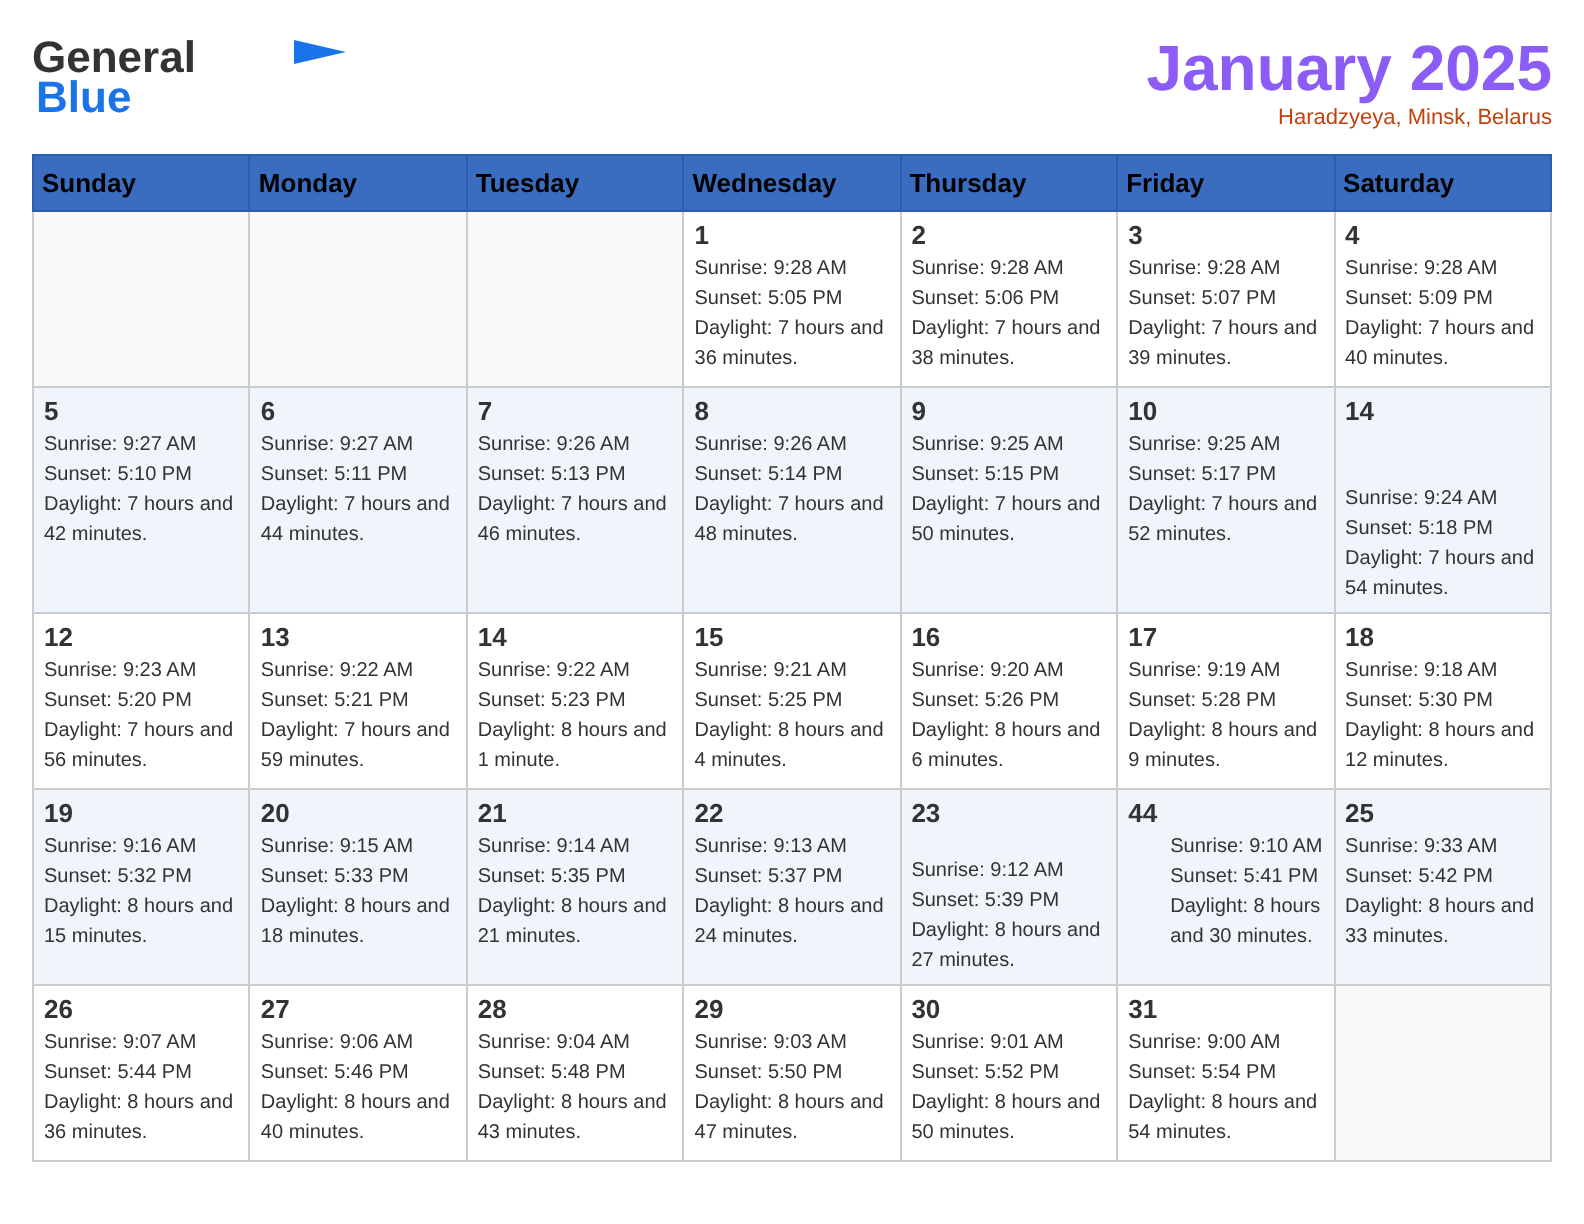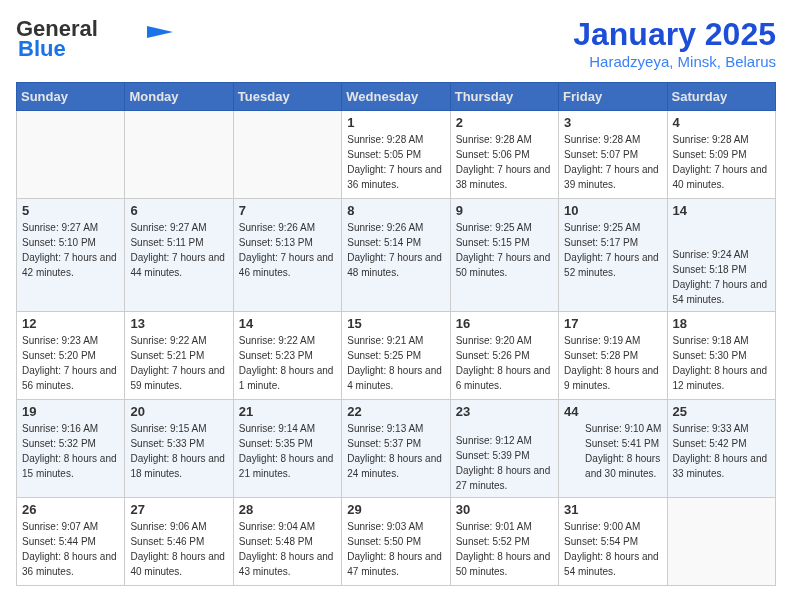--- a/index.html
+++ b/index.html
@@ -20,34 +20,34 @@
       display: flex;
       flex-direction: column;
       align-items: flex-start;
     }
     .title-block {
       text-align: right;
     }
     .month-title {
       font-size: 32px;
       font-weight: bold;
-      color: #1d4ed8;
+      color: #8b5cf6;
     }
     .location {
-      font-size: 15px;
-      color: #3b82f6;
+      font-size: 11px;
+      color: #c2410c;
     }
     table {
       width: 100%;
       border-collapse: collapse;
       table-layout: fixed;
     }
     thead tr th {
       background: #3a6cbf;
-      color: #e5e5e5;
+      color: #000000;
       font-size: 13px;
       font-weight: bold;
       padding: 6px 4px;
       text-align: left;
       border: 1px solid #2a5caf;
     }
     tbody tr td {
       border: 1px solid #ccc;
       vertical-align: top;
       padding: 4px 5px;
@@ -70,21 +70,21 @@
       line-height: 1.5;
       color: #333;
     }
     .empty { background: #f9f9f9 !important; }
   </style>
 </head>
 <body>
 
 <div class="header">
   <div class="logo">
-    <div style="display:flex;align-items:flex-end;gap:45px;">
+    <div style="display:flex;align-items:center;gap:45px;">
       <span style="font-size:22px;font-weight:bold;color:#333;">General</span>
       <svg width="32" height="18" viewBox="0 0 32 18" style="margin-left:2px;margin-top:-4px;">
         <polygon points="2,2 28,8 2,14" fill="#1a73e8"></polygon>
       </svg>
     </div>
     <span style="font-size:22px;font-weight:bold;color:#1a73e8;margin-top:-6px;margin-left:2px;">Blue</span>
   </div>
   <div class="title-block">
     <div class="month-title">January 2025</div>
     <div class="location">Haradzyeya, Minsk, Belarus</div>

